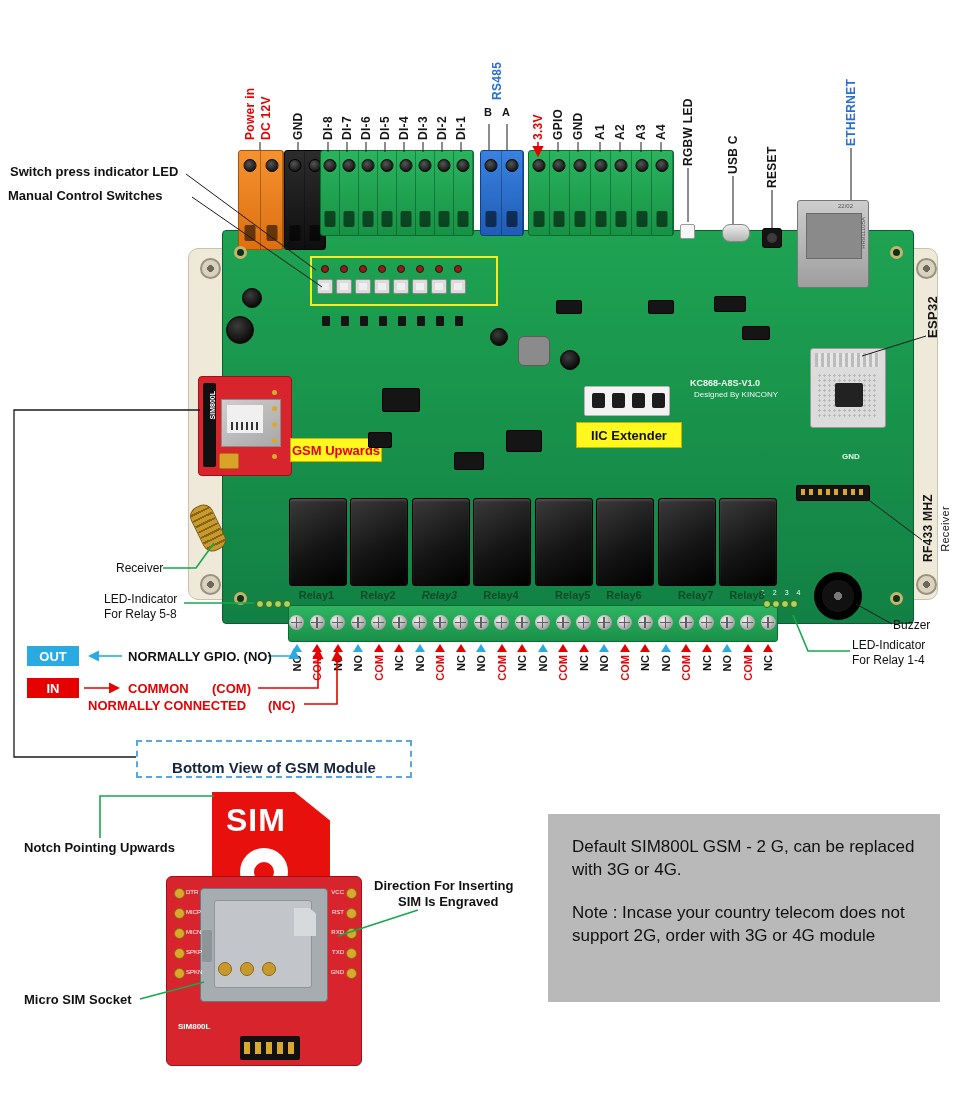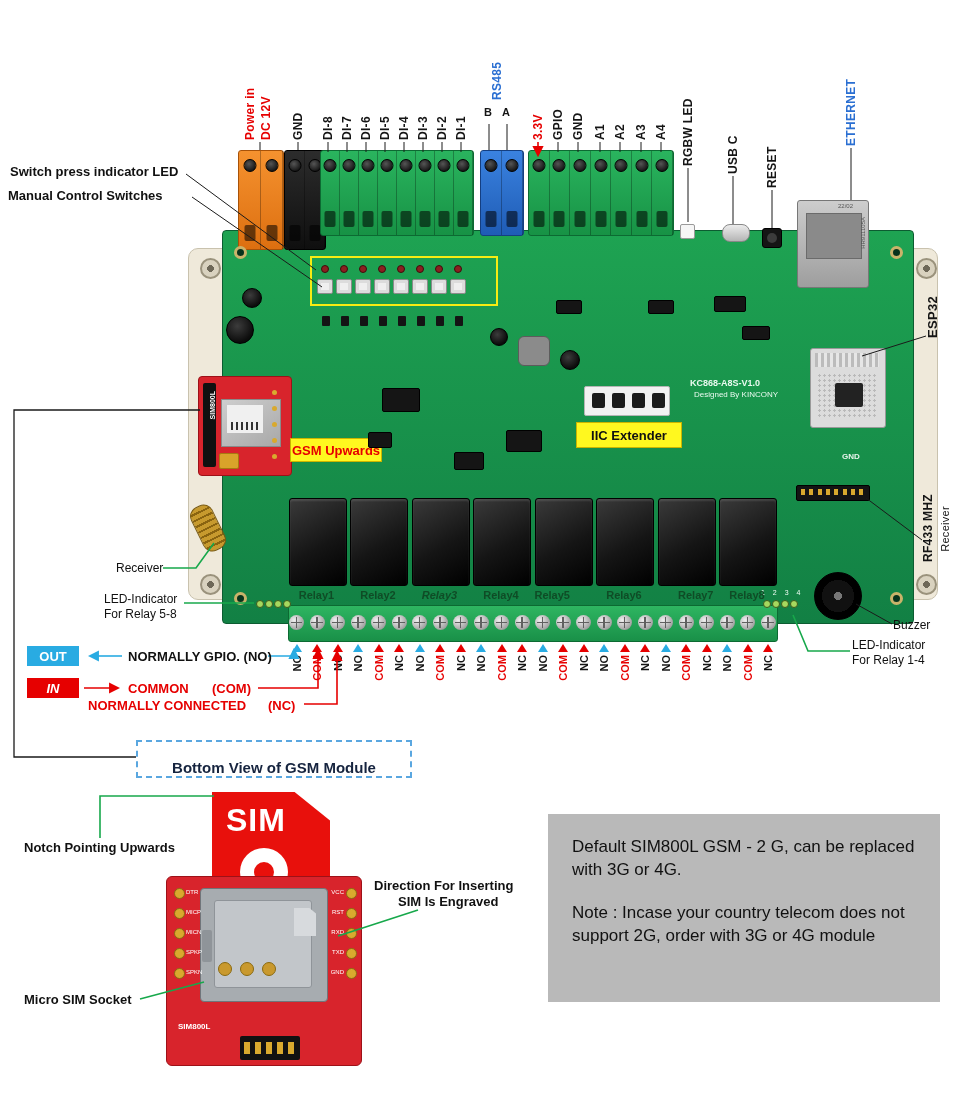--- a/index.html
+++ b/index.html
@@ -247,21 +247,21 @@
       <div style="position: absolute; left: 455px; top: 316px; width: 8px; height: 10px; background: rgb(20, 20, 20); border-radius: 1px;"></div>
       <div style="position: absolute; left: 288.5px; top: 498px; width: 56px; height: 86px; background: linear-gradient(150deg, rgb(58, 58, 58), rgb(21, 21, 21) 55%, rgb(0, 0, 0)); border: 1px solid rgb(0, 0, 0); border-radius: 3px; box-shadow: rgba(255, 255, 255, 0.12) 0px 2px 2px inset;"></div>
       <div style="position: absolute; left: 288.5px; top: 589px; width: 56px; text-align: center; font-size: 11px; font-weight: 700; color: rgb(15, 76, 38);">Relay1</div>
       <div style="position: absolute; left: 350px; top: 498px; width: 56px; height: 86px; background: linear-gradient(150deg, rgb(58, 58, 58), rgb(21, 21, 21) 55%, rgb(0, 0, 0)); border: 1px solid rgb(0, 0, 0); border-radius: 3px; box-shadow: rgba(255, 255, 255, 0.12) 0px 2px 2px inset;"></div>
       <div style="position: absolute; left: 350px; top: 589px; width: 56px; text-align: center; font-size: 11px; font-weight: 700; color: rgb(15, 76, 38);">Relay2</div>
       <div style="position: absolute; left: 411.5px; top: 498px; width: 56px; height: 86px; background: linear-gradient(150deg, rgb(58, 58, 58), rgb(21, 21, 21) 55%, rgb(0, 0, 0)); border: 1px solid rgb(0, 0, 0); border-radius: 3px; box-shadow: rgba(255, 255, 255, 0.12) 0px 2px 2px inset;"></div>
       <div style="position: absolute; left: 411.5px; top: 589px; width: 56px; text-align: center; font-size: 11px; font-weight: 700; color: rgb(15, 76, 38); font-style: italic;">Relay3</div>
       <div style="position: absolute; left: 473px; top: 498px; width: 56px; height: 86px; background: linear-gradient(150deg, rgb(58, 58, 58), rgb(21, 21, 21) 55%, rgb(0, 0, 0)); border: 1px solid rgb(0, 0, 0); border-radius: 3px; box-shadow: rgba(255, 255, 255, 0.12) 0px 2px 2px inset;"></div>
       <div style="position: absolute; left: 473px; top: 589px; width: 56px; text-align: center; font-size: 11px; font-weight: 700; color: rgb(15, 76, 38);">Relay4</div>
       <div style="position: absolute; left: 534.5px; top: 498px; width: 56px; height: 86px; background: linear-gradient(150deg, rgb(58, 58, 58), rgb(21, 21, 21) 55%, rgb(0, 0, 0)); border: 1px solid rgb(0, 0, 0); border-radius: 3px; box-shadow: rgba(255, 255, 255, 0.12) 0px 2px 2px inset;"></div>
-      <div style="position: absolute; left: 534.5px; top: 589px; width: 56px; text-align: left; font-size: 11px; font-weight: 700; color: rgb(15, 76, 38);">Relay5</div>
+      <div style="position: absolute; left: 534.5px; top: 589px; width: 56px; text-align: right; font-size: 11px; font-weight: 700; color: rgb(15, 76, 38);">Relay5</div>
       <div style="position: absolute; left: 596px; top: 498px; width: 56px; height: 86px; background: linear-gradient(150deg, rgb(58, 58, 58), rgb(21, 21, 21) 55%, rgb(0, 0, 0)); border: 1px solid rgb(0, 0, 0); border-radius: 3px; box-shadow: rgba(255, 255, 255, 0.12) 0px 2px 2px inset;"></div>
       <div style="position: absolute; left: 596px; top: 589px; width: 56px; text-align: center; font-size: 11px; font-weight: 700; color: rgb(15, 76, 38);">Relay6</div>
       <div style="position: absolute; left: 657.5px; top: 498px; width: 56px; height: 86px; background: linear-gradient(150deg, rgb(58, 58, 58), rgb(21, 21, 21) 55%, rgb(0, 0, 0)); border: 1px solid rgb(0, 0, 0); border-radius: 3px; box-shadow: rgba(255, 255, 255, 0.12) 0px 2px 2px inset;"></div>
       <div style="position: absolute; left: 657.5px; top: 589px; width: 56px; text-align: right; font-size: 11px; font-weight: 700; color: rgb(15, 76, 38);">Relay7</div>
       <div style="position: absolute; left: 719px; top: 498px; width: 56px; height: 86px; background: linear-gradient(150deg, rgb(58, 58, 58), rgb(21, 21, 21) 55%, rgb(0, 0, 0)); border: 1px solid rgb(0, 0, 0); border-radius: 3px; box-shadow: rgba(255, 255, 255, 0.12) 0px 2px 2px inset;"></div>
       <div style="position: absolute; left: 719px; top: 589px; width: 56px; text-align: center; font-size: 11px; font-weight: 700; color: rgb(15, 76, 38);">Relay8</div>
       <div style="position: absolute; left: 288px; top: 605px; width: 488px; height: 35px; background: linear-gradient(rgb(46, 181, 97), rgb(25, 144, 72)); border: 1px solid rgb(12, 106, 50); border-radius: 3px;"></div>
       <div class="pscrew" style="position: absolute; left: 289px; top: 615px; width: 15px; height: 15px;"></div>
       <div style="position: absolute; left: 291.5px; top: 644px; width: 0px; height: 0px; border-left: 5px solid transparent; border-right: 5px solid transparent; border-bottom: 8px solid rgb(41, 171, 226);"></div>
       <div class="vlabel-b" style="position: absolute; left: 289.5px; top: 655px; font-size: 11px; font-weight: 700; color: rgb(20, 20, 20);">NO</div>
@@ -488,21 +488,21 @@
 
     <div class="vlabel" style="left:925px;top:296px;font-size:13px;">ESP32</div>
     <div class="vlabel" style="left:920px;top:494px;">RF433 MHZ</div>
     <div class="vlabel" style="left:937px;top:506px;font-weight:400;font-size:11px;">Receiver</div>
     <div class="hlabel" style="left:893px;top:618px;font-weight:400;font-size:12px;">Buzzer</div>
     <div class="hlabel" style="left:852px;top:638px;font-weight:400;font-size:12px;">LED-Indicator</div>
     <div class="hlabel" style="left:852px;top:653px;font-weight:400;font-size:12px;">For Relay 1-4</div>
 
     <div class="badge" style="left:27px;top:646px;background:#29abe2;">OUT</div>
     <div class="hlabel" style="left:128px;top:649px;">NORMALLY GPIO.  (NO)</div>
-    <div class="badge" style="left:27px;top:678px;background:#e60000;font-style:italic;">IN</div>
+    <div class="badge" style="left:27px;top:678px;background:#e60000;">IN</div>
     <div class="hlabel" style="left:128px;top:681px;color:#e60000;">COMMON</div>
     <div class="hlabel" style="left:212px;top:681px;color:#e60000;">(COM)</div>
     <div class="hlabel" style="left:88px;top:698px;color:#e60000;">NORMALLY CONNECTED</div>
     <div class="hlabel" style="left:268px;top:698px;color:#e60000;">(NC)</div>
 
     <div class="hlabel" style="left:24px;top:840px;font-weight:600;">Notch Pointing Upwards</div>
     <div class="hlabel" style="left:374px;top:878px;font-weight:600;">Direction For Inserting</div>
     <div class="hlabel" style="left:398px;top:894px;font-weight:600;">SIM Is Engraved</div>
     <div class="hlabel" style="left:24px;top:992px;font-weight:600;">Micro SIM Socket</div>
   </div>

